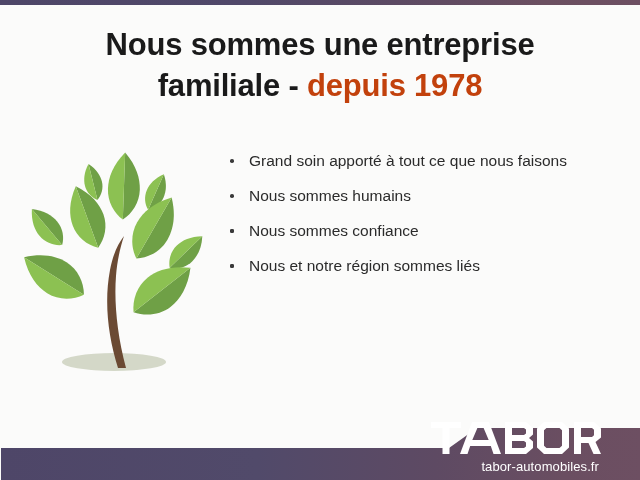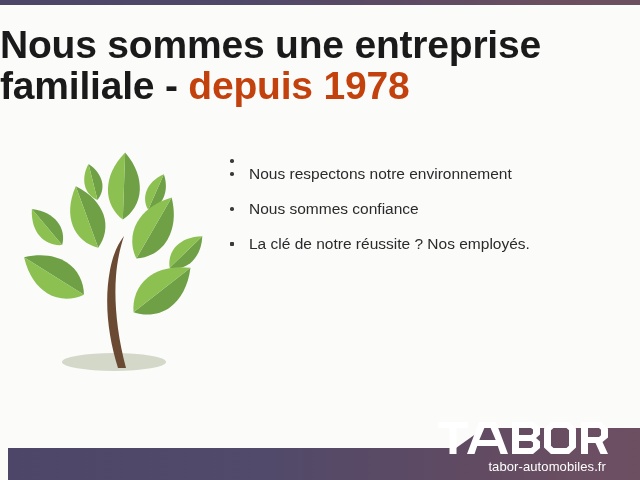--- a/index.html
+++ b/index.html
@@ -13,22 +13,23 @@
 
   
   #top-strip {
     position:absolute; left:0; top:0; width:640px; height:5px;
     background:linear-gradient(90deg,#4E4668 0%,#504869 38%,#5C4A63 62%,#6B4F60 85%,#6D4F62 100%);
   }
 
   
   #headline {
     position:absolute; left:0; top:24px; width:640px;
+    text-align:center;
     color:#1A1A1A;
-    font-size:39px;
+    font-size:31px;
     font-weight:bold;
     line-height:41px;
     letter-spacing:-0.2px;
   }
   #headline .line { display:block; white-space:nowrap; }
   #headline .since { color:#c2410c; }
 
   
   #tree-illustration {
     position:absolute; left:14px; top:148px; width:200px; height:240px;
@@ -51,21 +52,21 @@
   }
   #value-list li:last-child { margin-bottom:0; }
   #value-list li .bullet-dot {
     position:absolute; left:2px; top:9px;
     width:3.5px; height:3.5px; border-radius:50%;
     background:#3A3A3A;
   }
 
   
   #brand-bar {
-    position:absolute; left:8px; bottom:0; width:608px; height:68px;
+    position:absolute; left:1px; bottom:0; width:608px; height:68px;
   }
   #brand-bar-shape { position:absolute; inset:0; width:640px; height:68px; }
 
   #brand-logo {
     position:absolute; right:8px; bottom:26px;
     width:170px; height:32px;
   }
   #brand-logo svg { display:block; width:100%; height:100%; }
 
   #brand-url {
@@ -110,26 +111,26 @@
       <use href="#leaf-shape" transform="translate(110,38) rotate(2)   scale(0.84,0.80)"></use>
       <use href="#leaf-shape" transform="translate(142,44) rotate(24)  scale(0.48,0.46)"></use>
       <use href="#leaf-shape" transform="translate(140,80) rotate(30)  scale(0.92,0.84)"></use>
       <use href="#leaf-shape" transform="translate(172,104) rotate(46) scale(0.58,0.54)"></use>
       <use href="#leaf-shape" transform="translate(148,142) rotate(52) scale(0.98,0.86)"></use>
     </g>
   </svg>
 </div>
 
 <ul id="value-list">
+  <li><span class="bullet-dot"></span><span>Grand soin apporté à tout ce que nous faisons</span></li>
+  <li><span class="bullet-dot"></span><span>Nous sommes humains</span></li>
   <li><span class="bullet-dot"></span></li>
-  <li><span class="bullet-dot"></span><span>Nous respectons notre environnement</span></li>
   <li><span class="bullet-dot"></span><span>Nous sommes confiance</span></li>
   <li><span class="bullet-dot"></span></li>
-  <li><span class="bullet-dot"></span></li>
-  <li><span class="bullet-dot"></span><span>La clé de notre réussite ? Nos employés.</span></li>
+  <li><span class="bullet-dot"></span><span>Nous et notre région sommes liés</span></li>
 </ul>
 
 <div id="brand-bar">
   <svg id="brand-bar-shape" viewBox="0 0 640 68" preserveAspectRatio="none" xmlns="http://www.w3.org/2000/svg">
     <defs>
       <linearGradient id="bar-grad" x1="0" y1="0" x2="1" y2="0">
         <stop offset="0" stop-color="#4E4668"></stop>
         <stop offset="0.40" stop-color="#514A6A"></stop>
         <stop offset="0.68" stop-color="#5E4A63"></stop>
         <stop offset="0.88" stop-color="#6A4E61"></stop>

